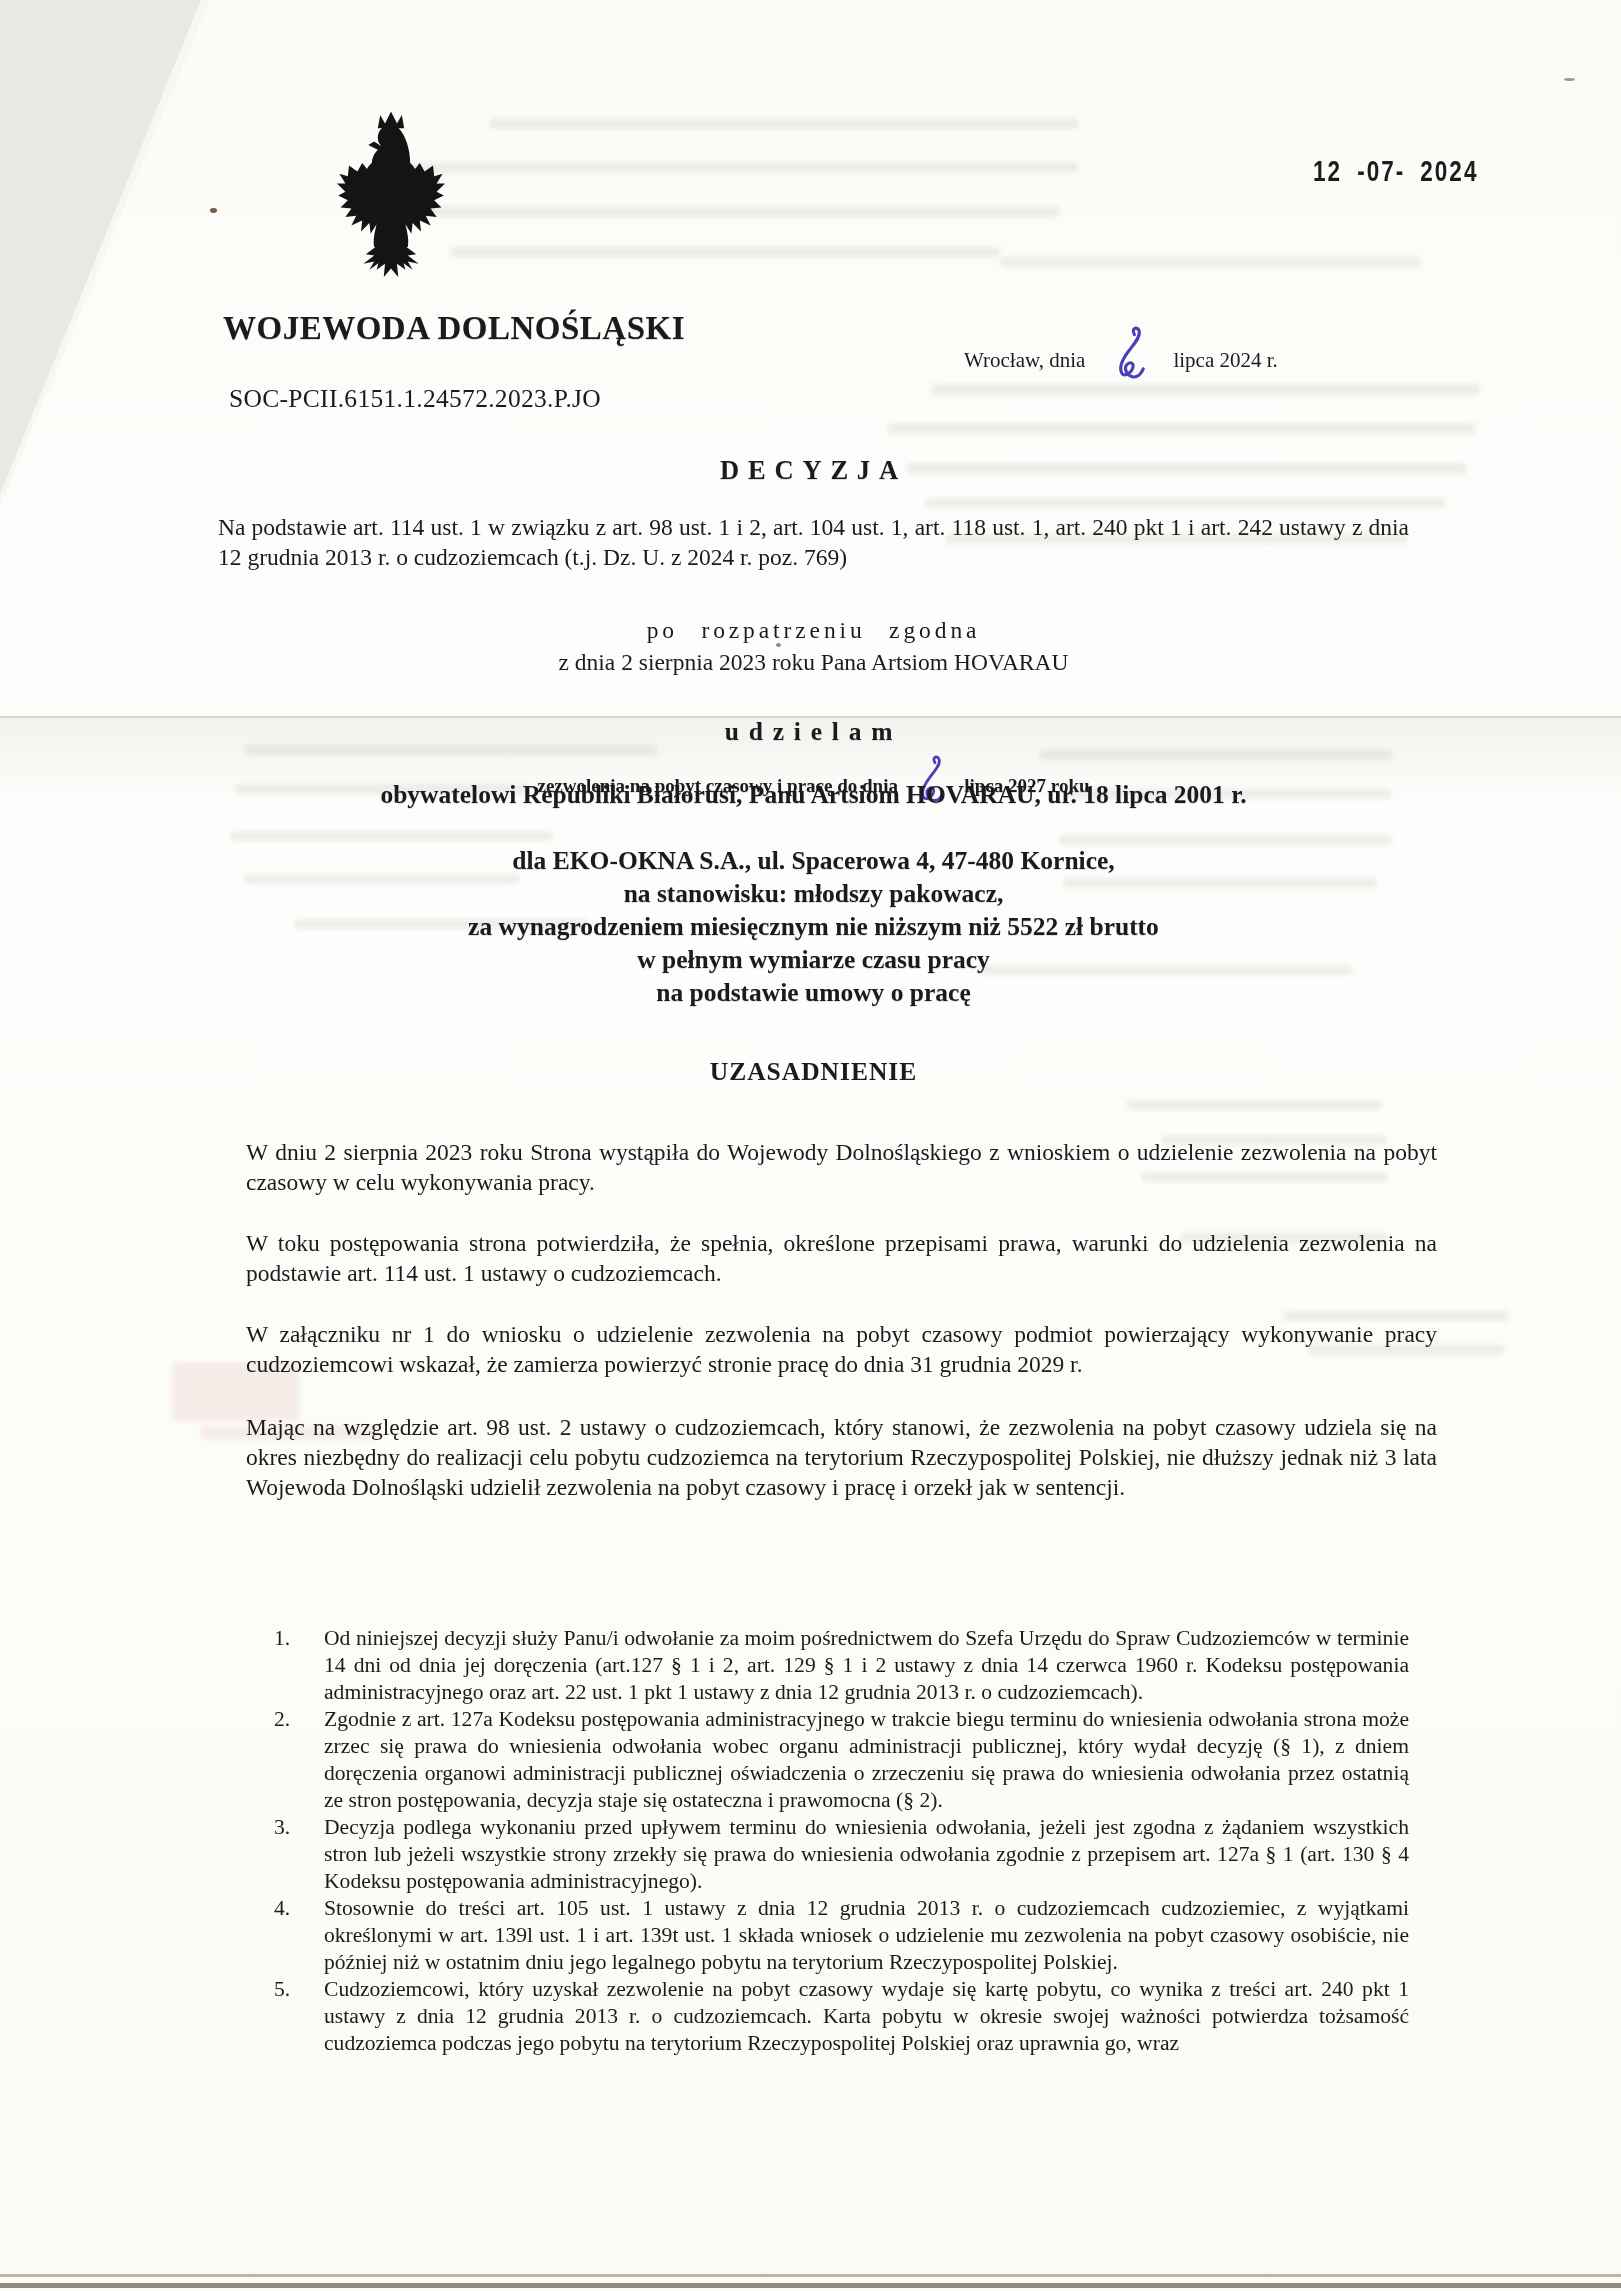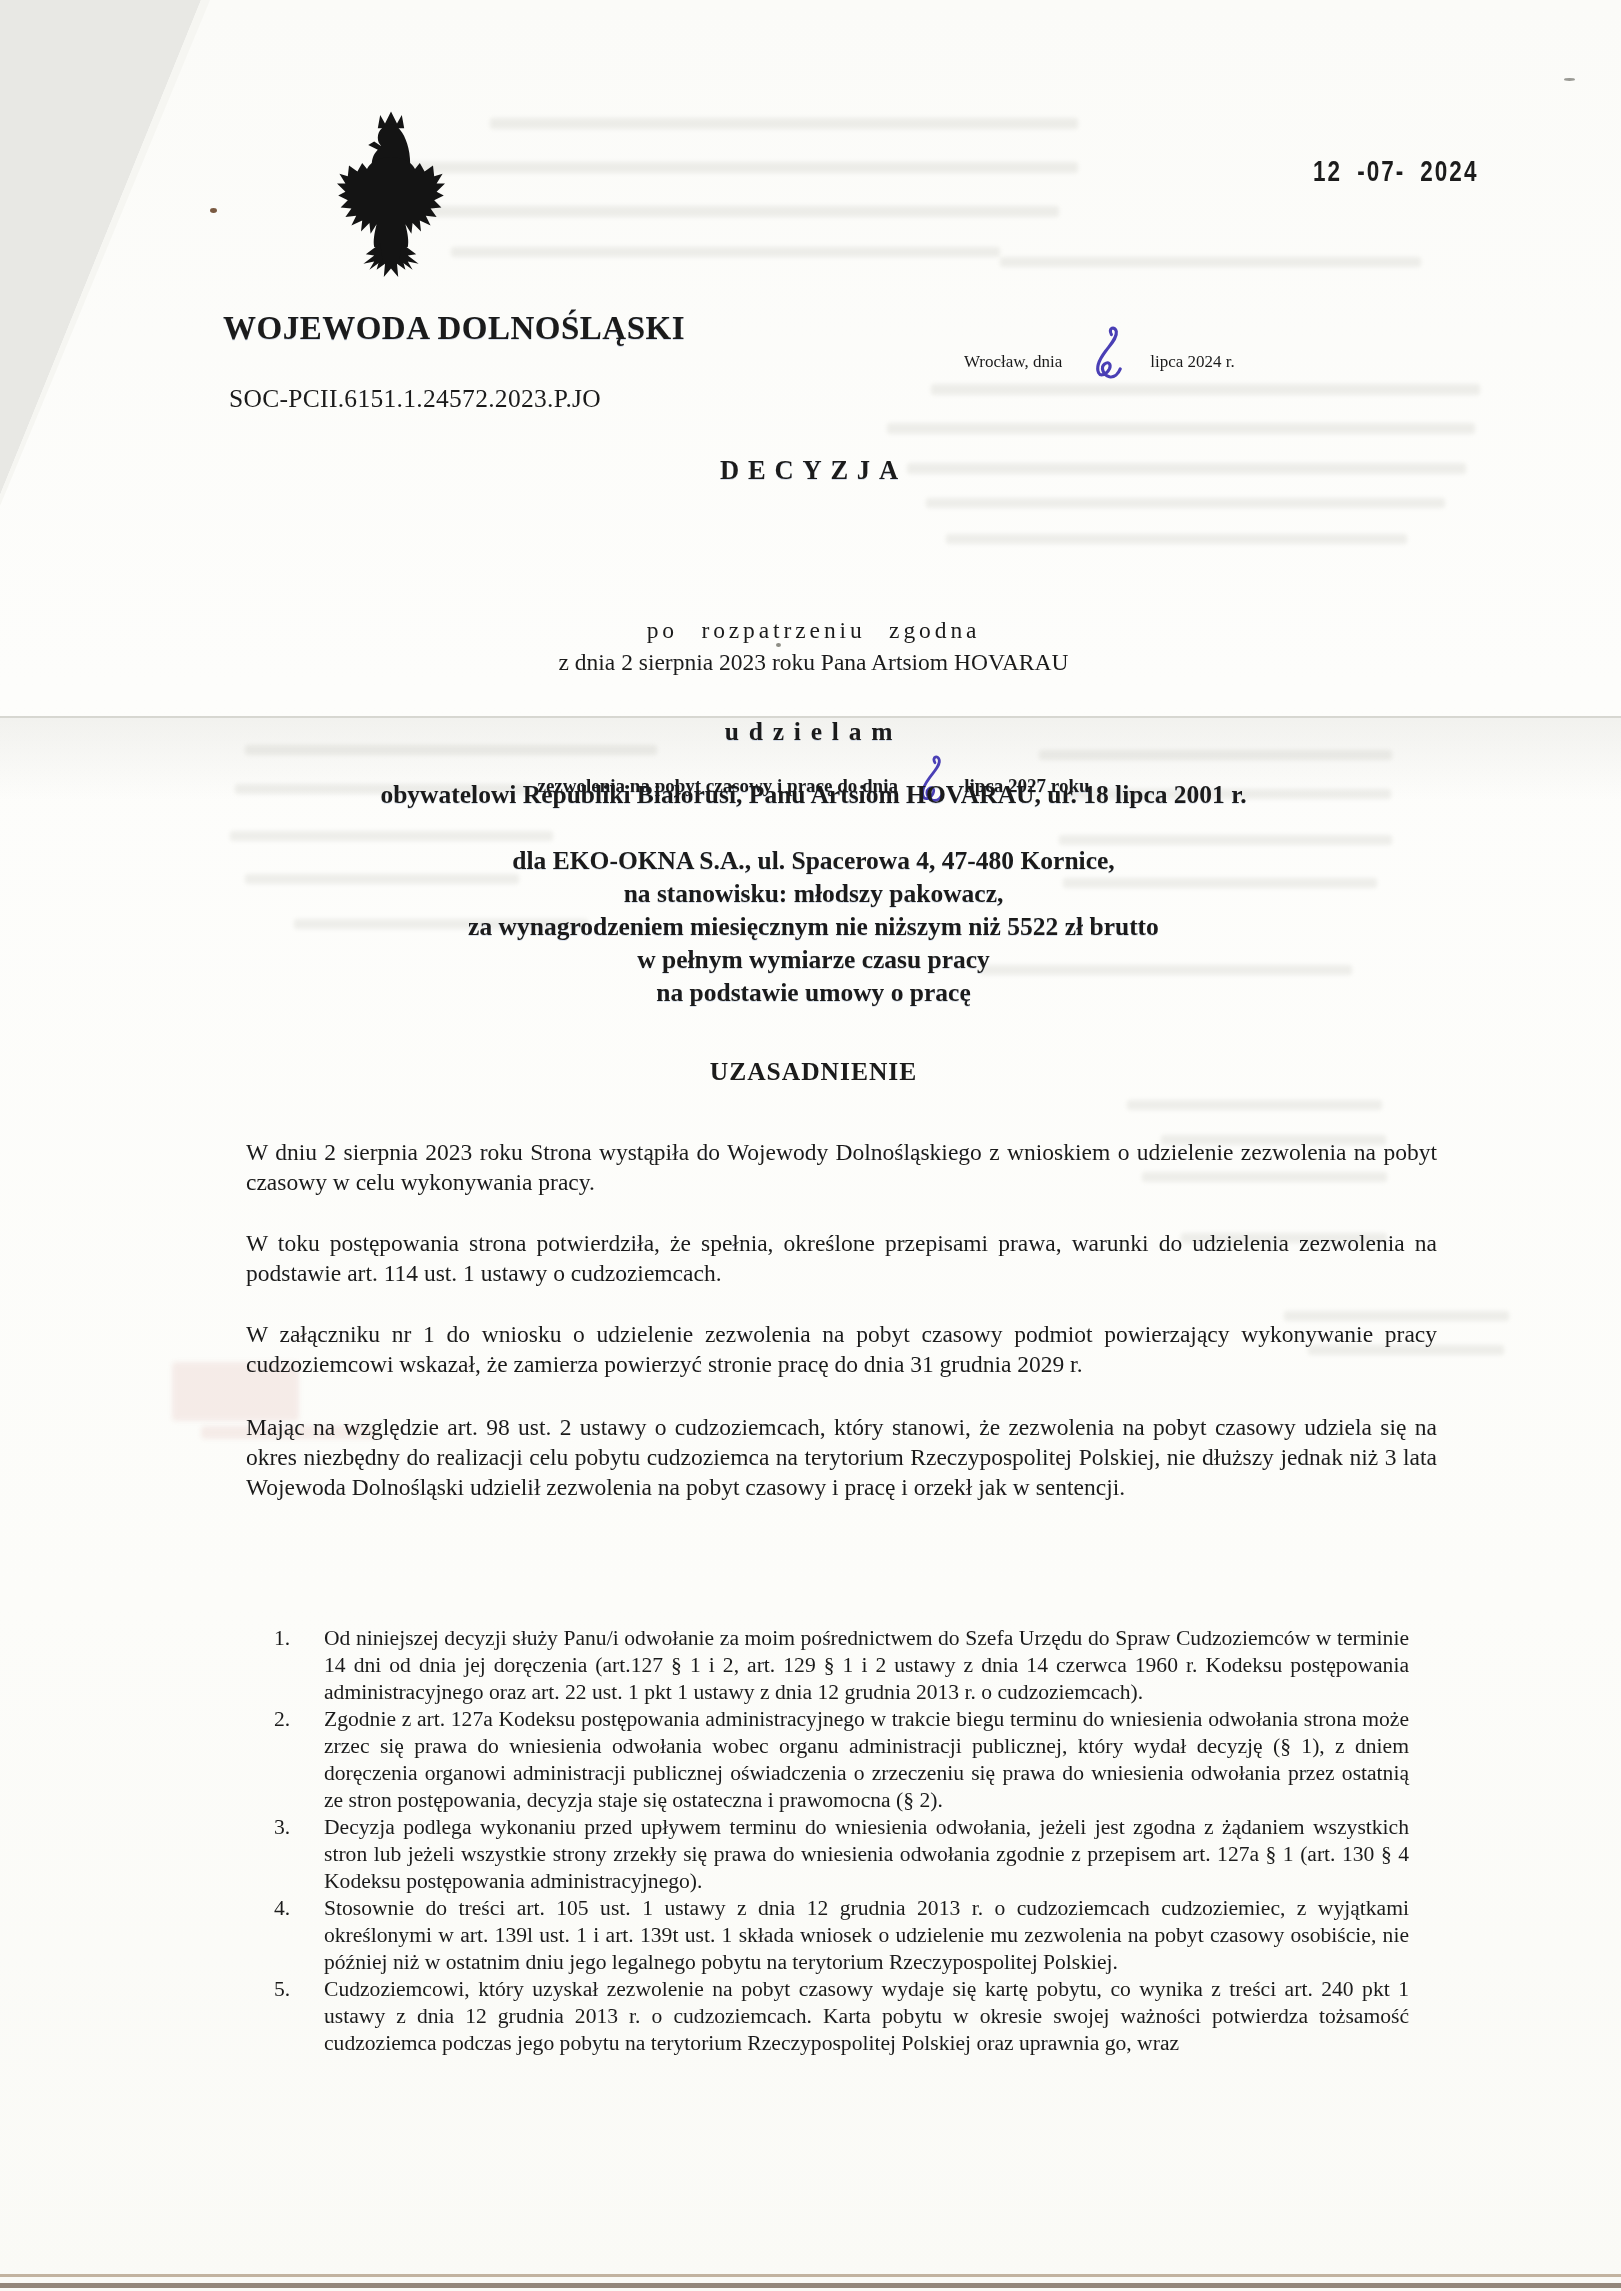--- a/index.html
+++ b/index.html
@@ -100,21 +100,21 @@
     left: 223px; top: 310px;
     font-size: 33px;
     font-weight: 700;
     letter-spacing: 0.5px;
     white-space: nowrap;
     text-shadow: 0 1.3px 0 rgba(40, 80, 160, 0.20);
   }
   .place-date {
     position: absolute;
     left: 964px; top: 312px;
-    font-size: 17px;
+    font-size: 21px;
     white-space: nowrap;
     display: flex;
     align-items: baseline;
   }
   .case-number {
     position: absolute;
     left: 229px; top: 384px;
     font-size: 25.5px;
     letter-spacing: 0.3px;
     white-space: nowrap;
@@ -304,20 +304,21 @@
     <svg class="hand2 hand2-date" viewBox="0 0 36 56">
       <path d="M23 9 C19 2 27 0 28 6 C29 12 23 18 17 26 C11 34 7 42 10 48 C12 52 18 50 21 44 C23 39 20 36 16 39 C12 42 14 50 21 52 C26 53 30 49 32 44" stroke="#4a3fb5" stroke-width="3.2" fill="none" stroke-linecap="round"></path>
     </svg>
     <span>lipca 2024 r.</span>
   </div>
 
   <div class="case-number">SOC-PCII.6151.1.24572.2023.P.JO</div>
 
   <div class="col doc-title">DECYZJA</div>
 
+  <div class="col legal-basis">Na podstawie art. 114 ust. 1 w związku z art. 98 ust. 1 i 2, art. 104 ust. 1, art. 118 ust. 1, art. 240 pkt 1 i art. 242 ustawy z dnia 12 grudnia 2013 r. o cudzoziemcach (t.j. Dz. U. z 2024 r. poz. 769)</div>
 
   <div class="col after-review-1">po rozpatrzeniu zgodna</div>
   <div class="col after-review-2">z dnia 2 sierpnia 2023 roku Pana Artsiom HOVARAU</div>
 
   <div class="col grant-heading bold-shadow">udzielam</div>
   <div class="col grant-line1 bold-shadow">
     <span>zezwolenia na pobyt czasowy i pracę do dnia</span>
     <svg class="hand2 hand2-grant" viewBox="0 0 36 56">
       <path d="M23 9 C19 2 27 0 28 6 C29 12 23 18 17 26 C11 34 7 42 10 48 C12 52 18 50 21 44 C23 39 20 36 16 39 C12 42 14 50 21 52 C26 53 30 49 32 44" stroke="#4a3fb5" stroke-width="3.2" fill="none" stroke-linecap="round"></path>
     </svg>

